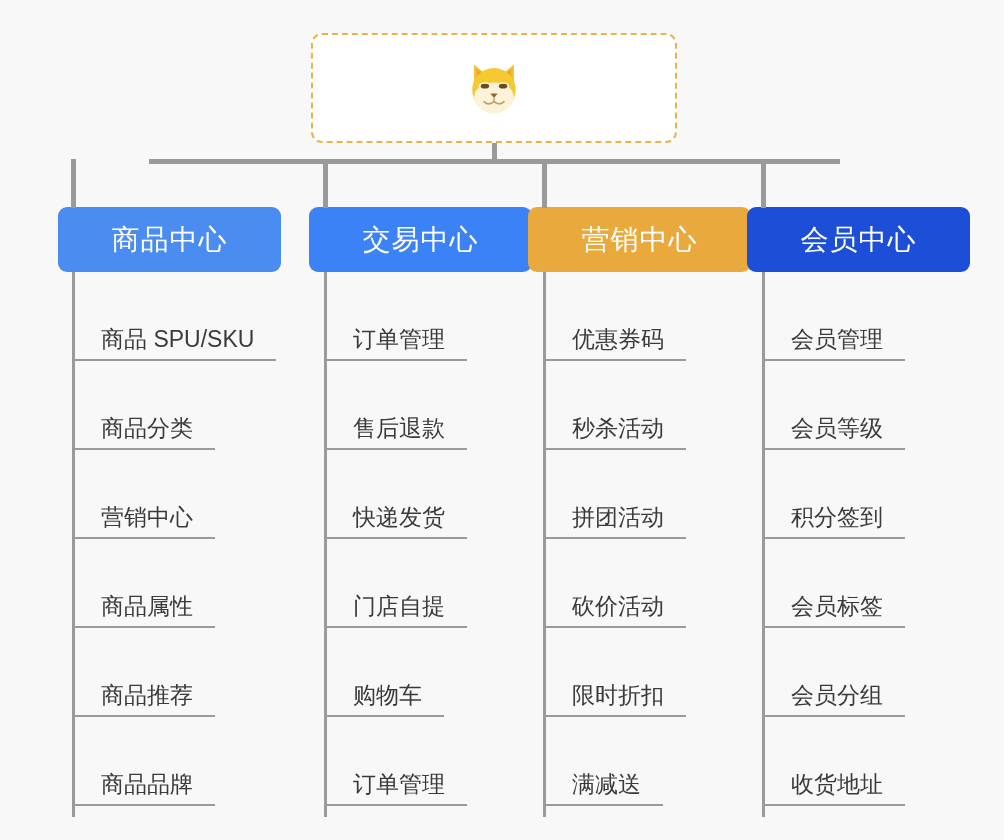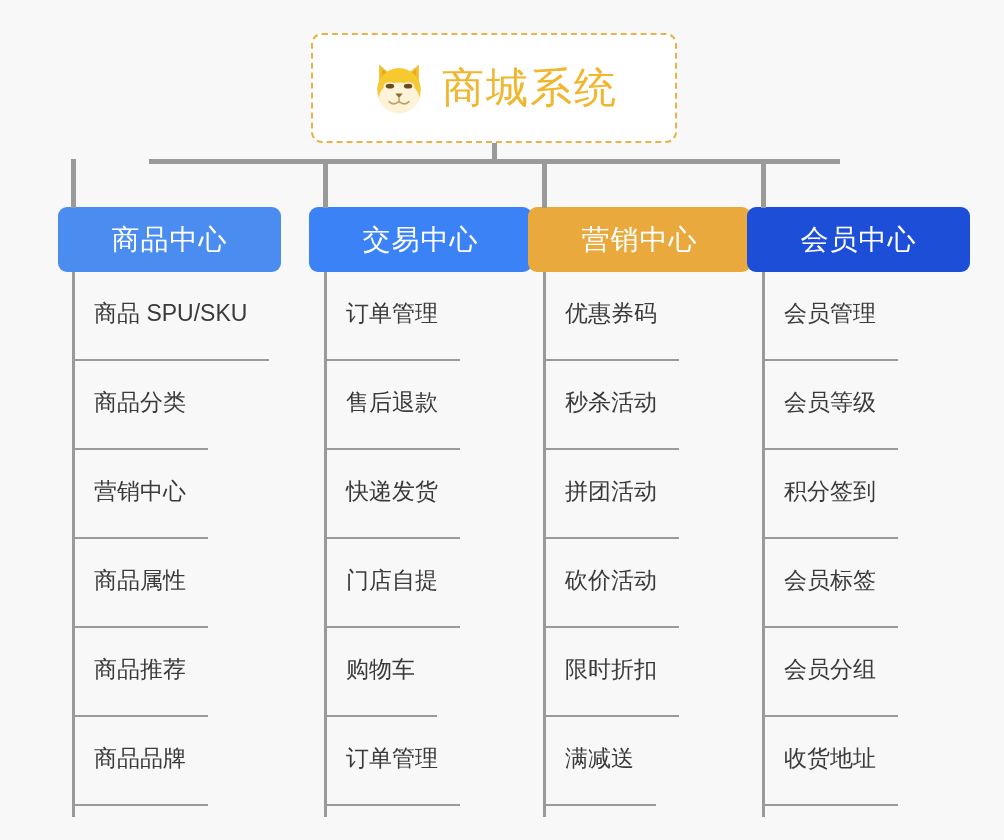--- a/index.html
+++ b/index.html
@@ -103,24 +103,24 @@
     width: 3px;
     height: 545px;
     background: #9a9a9a;
   }
   .leaf {
     position: absolute;
     left: 0;
     height: 89px;
     box-sizing: border-box;
     display: flex;
-    align-items: center;
+    align-items: flex-end;
     justify-content: center;
     border-bottom: 2px solid #9a9a9a;
-    padding: 0 22px 5px 22px;
+    padding: 0 22px 5px 29px;
   }
   .leaf-label {
     font-size: 23px;
     color: #3a3a3a;
     white-space: nowrap;
     line-height: 1.25;
   }
 </style>
 </head>
 <body>
@@ -140,21 +140,20 @@
         <ellipse cx="22" cy="30" rx="7" ry="4.4" fill="#fdf3d8"></ellipse>
         <ellipse cx="42" cy="30" rx="7" ry="4.4" fill="#fdf3d8"></ellipse>
         <ellipse cx="22" cy="30" rx="4.6" ry="2.6" fill="#6b4a1f"></ellipse>
         <ellipse cx="42" cy="30" rx="4.6" ry="2.6" fill="#6b4a1f"></ellipse>
         <path d="M28 38 L36 38 L32 43 Z" fill="#8a6a33"></path>
         <path d="M32 43 L32 47" stroke="#c2a064" stroke-width="1.6" fill="none"></path>
         <path d="M32 47 q-6 5 -11 0" stroke="#c2a064" stroke-width="1.8" fill="none" stroke-linecap="round"></path>
         <path d="M32 47 q6 5 11 0" stroke="#c2a064" stroke-width="1.8" fill="none" stroke-linecap="round"></path>
       </svg>
     </div>
-    <div class="root-title">商城系统</div>
   </div>
 
   <div class="conn conn-stem"></div>
   <div class="conn conn-bus"></div>
 
   <div id="branch-layer">
       <div class="branch-head" style="left: 58px; background: rgb(74, 140, 240);">
         <div class="branch-head-label">商品中心</div>
       </div>
       <div class="branch-col" style="left: 72px;">

